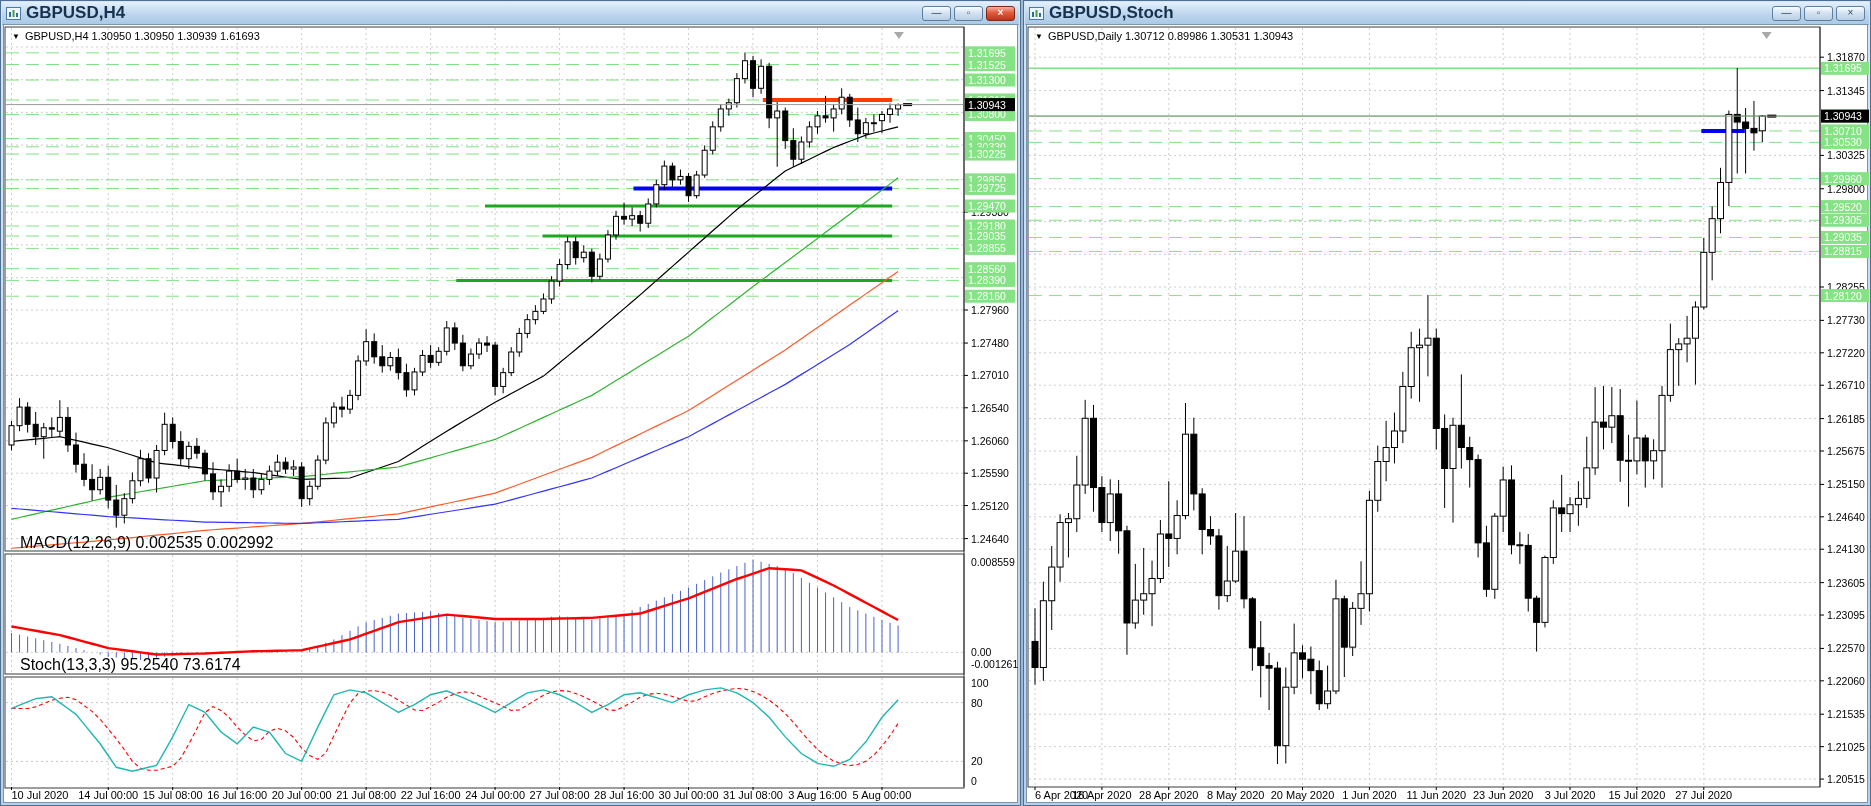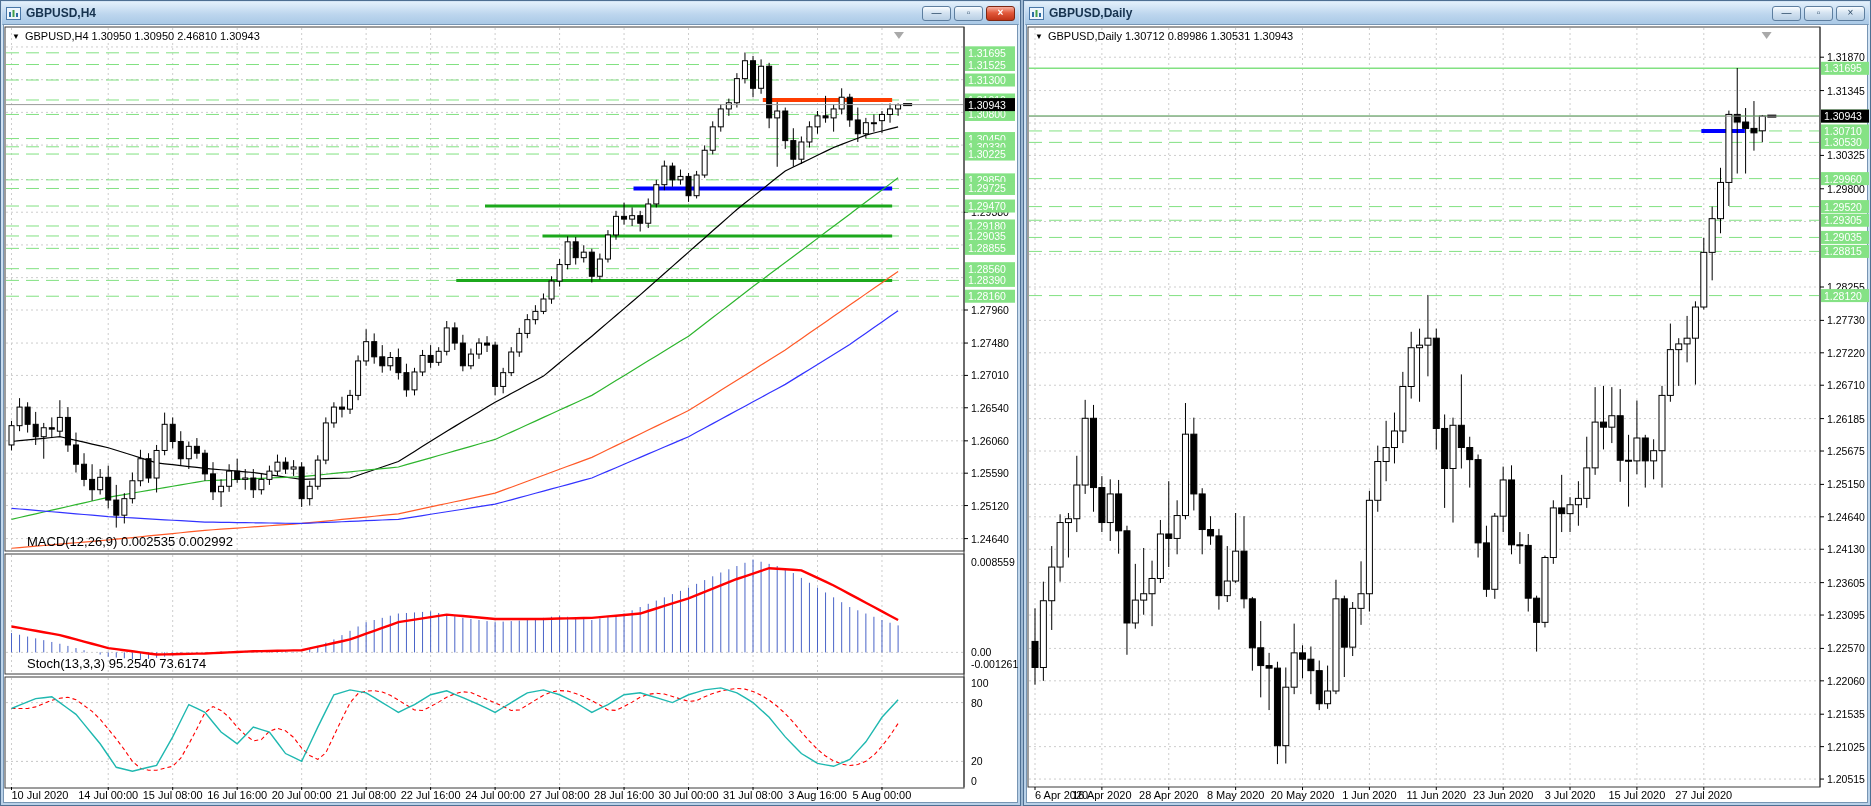--- a/index.html
+++ b/index.html
@@ -2,29 +2,29 @@
 <html><head>
 <meta charset="utf-8">
 <style>
   html,body{margin:0;padding:0;}
   body{width:1871px;height:806px;overflow:hidden;background:#9db8d2;font-family:"Liberation Sans",sans-serif;}
   .desktop{position:relative;width:1871px;height:806px;}
   .win{position:absolute;top:0;height:806px;box-sizing:border-box;border:1px solid #4e6f92;background:linear-gradient(180deg,#d4e5f5,#b9d1e8);}
   .win.left{left:0;width:1021px;}
   .win.right{left:1023px;width:848px;}
   .titlebar{position:absolute;left:1px;top:1px;right:1px;height:22px;display:flex;align-items:center;gap:5px;padding:0 4px;background:linear-gradient(180deg,#e3f0fb,#bdd6ee 55%,#aac9e6);border-bottom:1px solid #8fb0cf;}
-  .titlebar .title{font-size:12px;font-weight:bold;color:#16324e;flex:0 0 auto;}
+  .titlebar .title{font-size:17px;font-weight:bold;color:#16324e;flex:0 0 auto;}
   .winbtns{margin-left:auto;display:flex;gap:3px;}
   .wbtn{width:29px;height:15px;border:1px solid #5d7e9f;border-radius:3px;display:flex;align-items:center;justify-content:center;font-size:10px;line-height:10px;color:#2c4a66;background:linear-gradient(180deg,#fbfdff,#d4e3f1 45%,#b9cfe4);box-sizing:border-box;padding:0;cursor:default;}
   .wbtn.closebtn.active{background:linear-gradient(180deg,#f7b0a0,#e2593b 45%,#c03418);color:#fff;border-color:#7e2712;font-weight:bold;}
   .content{position:absolute;left:2px;right:2px;top:23px;bottom:2px;background:#fff;border:1px solid #7795b3;}
   .content svg{position:absolute;left:0;top:0;}
   .infoline{position:absolute;left:8px;top:5px;font-size:11px;color:#000;display:flex;align-items:center;gap:5px;white-space:nowrap;}
   .infoline .arrow{font-size:8px;color:#000;}
-  .indlabel{position:absolute;left:23px;font-size:13px;color:#000;white-space:nowrap;}
+  .indlabel{position:absolute;left:16px;font-size:16px;color:#000;white-space:nowrap;}
   .chart-ico{width:15px;height:13px;flex:0 0 auto;}
 </style>
 </head>
 <body>
 
 <div class="desktop">
 
   <section class="win left">
     <div class="titlebar">
       <svg class="chart-ico" viewBox="0 0 15 13">
@@ -579,36 +579,36 @@
             <line x1="749.0200000000001" y1="762" x2="749.0200000000001" y2="765" stroke="#000"></line>
             <text x="749.0200000000001" y="774" font-size="11" font-family="Liberation Sans, sans-serif" fill="#000" text-anchor="middle">31 Jul 08:00</text>
             <line x1="813.5" y1="762" x2="813.5" y2="765" stroke="#000"></line>
             <text x="813.5" y="774" font-size="11" font-family="Liberation Sans, sans-serif" fill="#000" text-anchor="middle">3 Aug 16:00</text>
             <line x1="877.98" y1="762" x2="877.98" y2="765" stroke="#000"></line>
             <text x="877.98" y="774" font-size="11" font-family="Liberation Sans, sans-serif" fill="#000" text-anchor="middle">5 Aug 00:00</text>
           </g>
         </svg>
       <div class="infoline">
         <span class="arrow">▼</span>
-        <span>GBPUSD,H4  1.30950 1.30950 2.46810 1.30943</span>
+        <span>GBPUSD,H4  1.30950 1.30950 1.30939 1.61693</span>
       </div>
       <div class="indlabel" style="top:509px;">MACD(12,26,9) 0.002535 0.002992</div>
       <div class="indlabel" style="top:631px;">Stoch(13,3,3) 95.2540 73.6174</div>
     </div>
   </section>
 
   <section class="win right">
     <div class="titlebar">
       <svg class="chart-ico" viewBox="0 0 15 13">
           <rect x="0.5" y="0.5" width="14" height="12" fill="#eef6fd" stroke="#4a78a8"></rect>
           <rect x="3" y="5" width="2" height="5" fill="#2e6da4"></rect>
           <rect x="6.5" y="3" width="2" height="7" fill="#44a049"></rect>
           <rect x="10" y="6" width="2" height="4" fill="#2e6da4"></rect>
         </svg>
-      <span class="title">GBPUSD,Daily</span>
+      <span class="title">GBPUSD,Stoch</span>
       <span class="winbtns">
         <button class="wbtn">—</button>
         <button class="wbt n wbtn">▫</button>
         <button class="wbtn closebtn">×</button>
       </span>
     </div>
     <div class="content">
       <svg id="svg1" width="842" height="779">
           <g>
             <rect x="1" y="2" width="792" height="760" fill="#ffffff" stroke="#3a3a3a" stroke-width="1"></rect>

